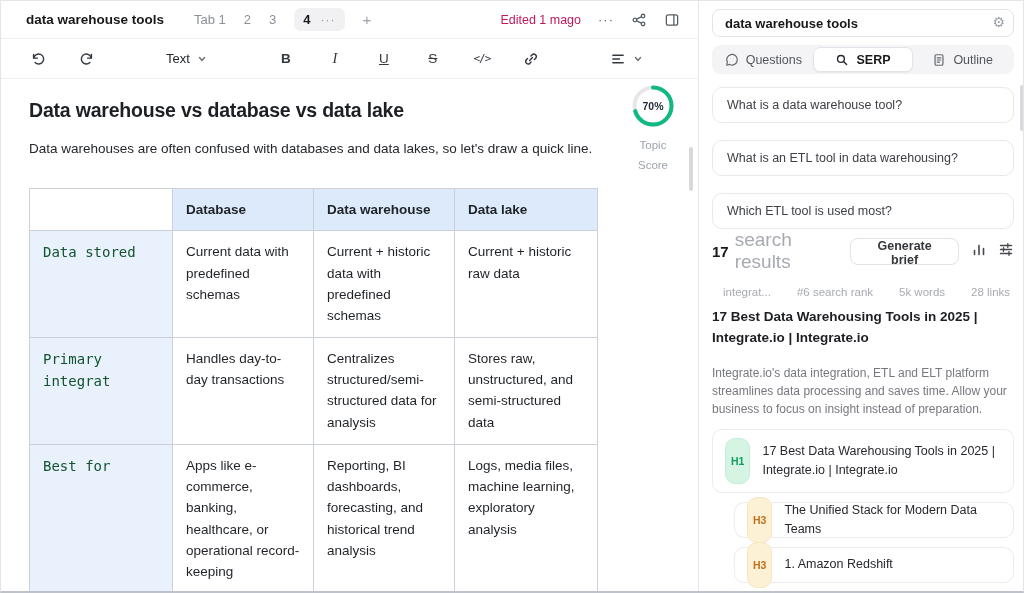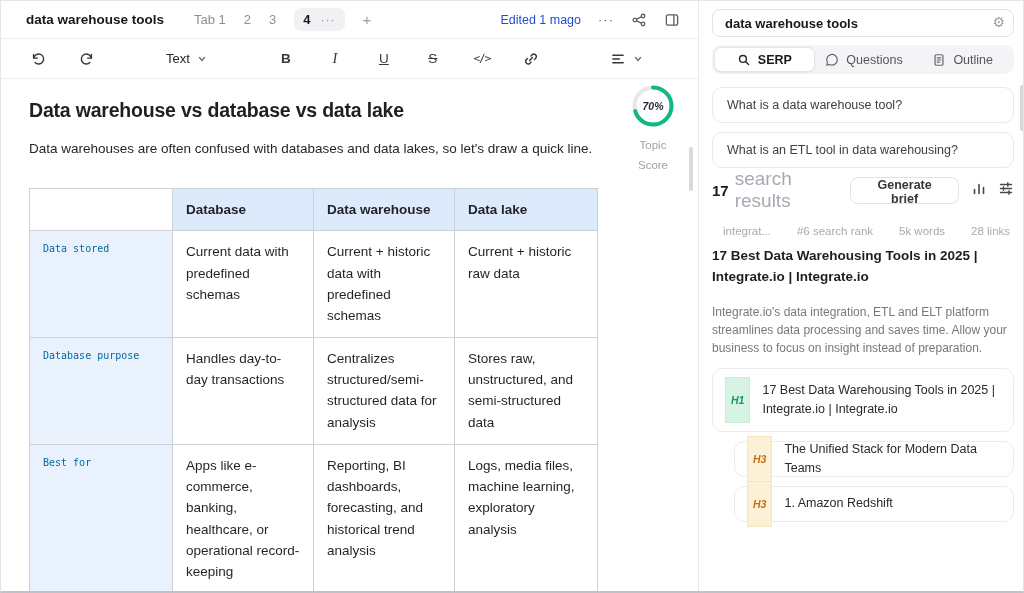--- a/index.html
+++ b/index.html
@@ -12,21 +12,21 @@
   .editor { position:absolute; left:0; top:0; width:698px; height:100%; border-right:1px solid #e7e8ea; background:#fff; }
   .doc-header { height:38px; display:flex; align-items:center; padding:0 18px 0 25px; border-bottom:1px solid #efeff1; }
   .doc-title { font-size:13.5px; font-weight:700; color:#17181a; }
   .tabs { display:flex; align-items:center; gap:18px; margin-left:30px; }
   .tab { font-size:13px; color:#8b9097; cursor:default; }
   .tab-pill { display:flex; align-items:center; gap:10px; background:#f1f1f3; border-radius:7px; padding:4px 9px; }
   .tab-pill .tab-num { font-size:13px; font-weight:700; color:#17181a; }
   .tab-pill .tab-more { font-size:12px; color:#9ba0a7; letter-spacing:1px; }
   .tab-add { font-size:15px; color:#9ba0a7; }
   .header-right { margin-left:auto; display:flex; align-items:center; gap:17px; }
-  .edited { font-size:12.5px; color:#1d4ed8; }
+  .edited { font-size:12.5px; color:#be185d; }
   .hicon { color:#5a6069; display:flex; align-items:center; font-size:13px; letter-spacing:1px; }
   .hicon svg { stroke:#5a6069; }
 
   .toolbar { height:40px; display:flex; align-items:center; padding:0 14px 0 24px; border-bottom:1px solid #efeff1; gap:23px; }
   .tb-btn { min-width:26px; height:26px; display:flex; align-items:center; justify-content:center; border-radius:6px; color:#33383f; }
   .tb-btn svg { stroke:#33383f; }
   .tb-divider { width:1px; height:20px; background:#e7e8ea; margin:0 7px; }
   .tb-drop { display:flex; align-items:center; gap:7px; padding:0 6px; height:26px; font-size:13px; color:#24282d; }
   .tb-bold { font-weight:800; font-size:13.5px; }
   .tb-italic { font-style:italic; font-family:"Liberation Serif", serif; font-size:14.5px; }
@@ -35,76 +35,76 @@
   .tb-code { font-family:"DejaVu Sans Mono", monospace; font-size:11px; letter-spacing:-1px; }
   .black-dot { width:15px; height:15px; border-radius:50%; background:#0d0e10; }
   .tx-t { font-style:italic; font-family:"Liberation Serif", serif; font-size:15px; }
   .tx-x { font-size:10px; margin-left:1px; position:relative; top:3px; }
 
   .doc-body { position:relative; padding:20px 28px 0 28px; height:515px; }
   .doc-h1 { font-size:19.5px; font-weight:700; color:#1c1f23; letter-spacing:-0.2px; }
   .doc-intro { margin-top:19px; font-size:13.5px; color:#24272b; max-width:585px; }
 
   .topic-widget { position:absolute; top:4px; right:16px; width:58px; text-align:center; }
-  .ring-wrap { position:relative; width:46px; height:46px; margin:0 auto;font-style:italic; }
+  .ring-wrap { position:relative; width:46px; height:46px; margin:0 auto; }
   .ring-wrap svg { transform:rotate(-90deg); }
   .ring-val { position:absolute; inset:0; display:flex; align-items:center; justify-content:center;
               font-size:10.5px; font-weight:700; color:#1f2937; }
   .topic-label { margin-top:6px; font-size:11.5px; color:#9ca3ab; line-height:1.75; }
 
   table.cmp { border-collapse:collapse; margin-top:32px; table-layout:fixed; width:568px; }
   table.cmp col.c0 { width:143px; } table.cmp col.c1 { width:141px; }
   table.cmp col.c2 { width:141px; } table.cmp col.c3 { width:143px; }
   table.cmp th, table.cmp td { border:1px solid #ccd1d7; vertical-align:top; text-align:left;
        padding:10px 13px; font-size:13.5px; line-height:1.58; color:#1f2328; }
   table.cmp thead th { background:#dceafb; font-weight:700; height:40px; }
   table.cmp thead th.empty { background:#fff; }
   table.cmp td.rowlabel { background:#e8f1fc; font-family:"DejaVu Sans Mono", monospace;
-       font-size:10px; color:#0369a1; }
+       font-size:14px; color:#14532d; }
   tr.r1 { height:86px; } tr.r2 { height:107px; } tr.r3 { height:136px; }
 
   .doc-scrollbar { position:absolute; right:5px; top:68px; width:4px; height:44px; border-radius:2px; background:#d7d9dc; }
 
   
   .sidebar { position:absolute; left:699px; top:0; width:325px; height:100%; background:#fff; padding:8px 11px 0 12px; }
   .search-box { position:relative; }
   .search-box input { width:100%; height:28px; border:1px solid #e2e3e6; border-radius:8px;
        padding:0 30px 0 12px; font-family:"Liberation Sans", sans-serif; font-size:13px; font-weight:600; color:#17181a; outline:none; }
   .gear { position:absolute; right:9px; top:6px; font-size:14px; color:#9ba0a8; line-height:1; }
 
   .seg-tabs { margin-top:8px; height:29px; background:#f4f4f6; border-radius:9px; padding:2px; display:flex; }
   .seg { flex:1; display:flex; align-items:center; justify-content:center; gap:7px; font-size:12.5px;
          color:#53565c; font-weight:500; border-radius:7px; }
   .seg svg { stroke:#65696f; }
   .seg.active { background:#fff; border:1px solid #e3e4e7; box-shadow:0 1px 2px rgba(0,0,0,.05);
                 font-weight:700; color:#17181a; }
   .seg.active svg { stroke:#26282c; }
 
-  .q-card { margin-top:9px; height:36px; border:1px solid #e8e9eb; border-radius:10px; display:flex;
+  .q-card { margin-top:17px; height:36px; border:1px solid #e8e9eb; border-radius:10px; display:flex;
             align-items:center; padding:0 14px; font-size:12.5px; color:#3d4046; background:#fff; }
   .q-card.first { margin-top:13px; }
 
   .results-row { display:flex; align-items:center; }
   .res-count { font-size:15px; font-weight:700; color:#17181a; }
   .res-label { font-size:19px; color:#a7aab1; margin-left:6px; }
   .gen-brief { margin-left:auto; height:27px; padding:0 12px; background:#fff; border:1px solid #e2e3e6;
        border-radius:8px; font-family:"Liberation Sans", sans-serif; font-size:12.5px; font-weight:600; color:#34373c; }
   .res-icons { display:flex; align-items:center; gap:11px; margin-left:12px; }
   .res-icons svg { stroke:#45484e; }
 
   .meta-row { margin-top:13px; padding-left:11px; display:flex; gap:26px; font-size:11.5px; color:#a7aab1; white-space:nowrap; }
 
   .r-title { margin-top:9px; font-size:13.5px; font-weight:700; color:#1c1e22; line-height:1.55; }
   .r-desc { margin-top:15px; font-size:12px; color:#76787f; line-height:1.5; max-width:300px; }
 
   .o-card { margin-top:9px; border:1px solid #ececee; border-radius:10px; background:#fff;
             display:flex; align-items:center; gap:12px; padding:8px 12px; }
   .o-card.h1c { margin-top:11px; }
   .o-card.h3c { margin-left:22px; height:36px; padding:0 12px; }
-  .badge { flex:0 0 auto; font-size:10.5px; font-weight:700; border-radius:0; padding:16px 5px;font-style:italic; }
+  .badge { flex:0 0 auto; font-size:10.5px; font-weight:700; border-radius:10px; padding:16px 5px; }
   .badge.bh1 { background:#d5f4e4; color:#149a62; border:1px solid #c2eed8; }
   .badge.bh3 { background:#fdf1d5; color:#c4701a; border:1px solid #f7e6bd; }
   .o-text { font-size:12.5px; color:#27292e; line-height:1.5; }
 
   .sidebar-scrollbar { position:absolute; right:1px; top:84px; width:4px; height:46px; border-radius:2px; background:#d7d9dc; }
 </style>
 </head>
 <body>
 
 <div class="window">
@@ -247,21 +247,21 @@
           </tr>
         </thead>
         <tbody>
           <tr class="r1">
             <td class="rowlabel">Data stored</td>
             <td>Current data with predefined schemas</td>
             <td>Current + historic data with predefined schemas</td>
             <td>Current + historic raw data</td>
           </tr>
           <tr class="r2">
-            <td class="rowlabel">Database purpose</td>
+            <td class="rowlabel">Primary integrat</td>
             <td>Handles day-to-day transactions</td>
             <td>Centralizes structured/semi-structured data for analysis</td>
             <td>Stores raw, unstructured, and semi-structured data</td>
           </tr>
           <tr class="r3">
             <td class="rowlabel">Best for</td>
             <td>Apps like e-commerce, banking, healthcare, or operational record-keeping</td>
             <td>Reporting, BI dashboards, forecasting, and historical trend analysis</td>
             <td>Logs, media files, machine learning, exploratory analysis</td>
           </tr>
@@ -273,47 +273,50 @@
   </div>
 
   <aside class="sidebar">
 
     <div class="search-box">
       <input type="text" value="data warehouse tools" style="">
       <span class="gear">⚙</span>
     </div>
 
     <div class="seg-tabs">
+      <div class="seg">
+        <svg width="14" height="14" viewBox="0 0 16 16" fill="none" stroke-width="1.4" stroke-linejoin="round">
+          <path d="M14 7.6 a6 6 0 1 0 -11.3 2.8 L2 14 l3.4-.9 A6 6 0 0 0 14 7.6z"></path>
+        </svg>
+        <span>Questions</span>
+      </div>
       <div class="seg active">
         <svg width="14" height="14" viewBox="0 0 16 16" fill="none" stroke-width="1.6" stroke-linecap="round">
           <circle cx="6.8" cy="6.8" r="3.9"></circle>
             <path d="M9.8 9.8 L13.2 13.2"></path>
         </svg>
         <span>SERP</span>
       </div>
       <div class="seg">
-        <svg width="14" height="14" viewBox="0 0 16 16" fill="none" stroke-width="1.4" stroke-linejoin="round">
-          <path d="M14 7.6 a6 6 0 1 0 -11.3 2.8 L2 14 l3.4-.9 A6 6 0 0 0 14 7.6z"></path>
-        </svg>
-        <span>Questions</span>
-      </div>
-      <div class="seg">
         <svg width="14" height="14" viewBox="0 0 16 16" fill="none" stroke-width="1.4" stroke-linecap="round">
           <rect x="3.5" y="2" width="9" height="12" rx="1.5"></rect>
             <path d="M6 5.5 h4 M6 8 h4 M6 10.5 h2.5"></path>
         </svg>
         <span>Outline</span>
       </div>
     </div>
 
     <div class="q-card first">
       <span>What is a data warehouse tool?</span>
     </div>
     <div class="q-card">
       <span>What is an ETL tool in data warehousing?</span>
+    </div>
+    <div class="q-card">
+      <span>Which ETL tool is used most?</span>
     </div>
 
     <div class="results-row">
       <span class="res-count">17</span>
       <span class="res-label">search results</span>
       <button class="gen-brief">Generate brief</button>
       <span class="res-icons">
         <span>
           <svg width="16" height="16" viewBox="0 0 16 16" fill="none" stroke-width="1.6" stroke-linecap="round">
             <path d="M3.5 13.5 V9.5 M8 13.5 V4.5 M12.5 13.5 V7.5"></path>

